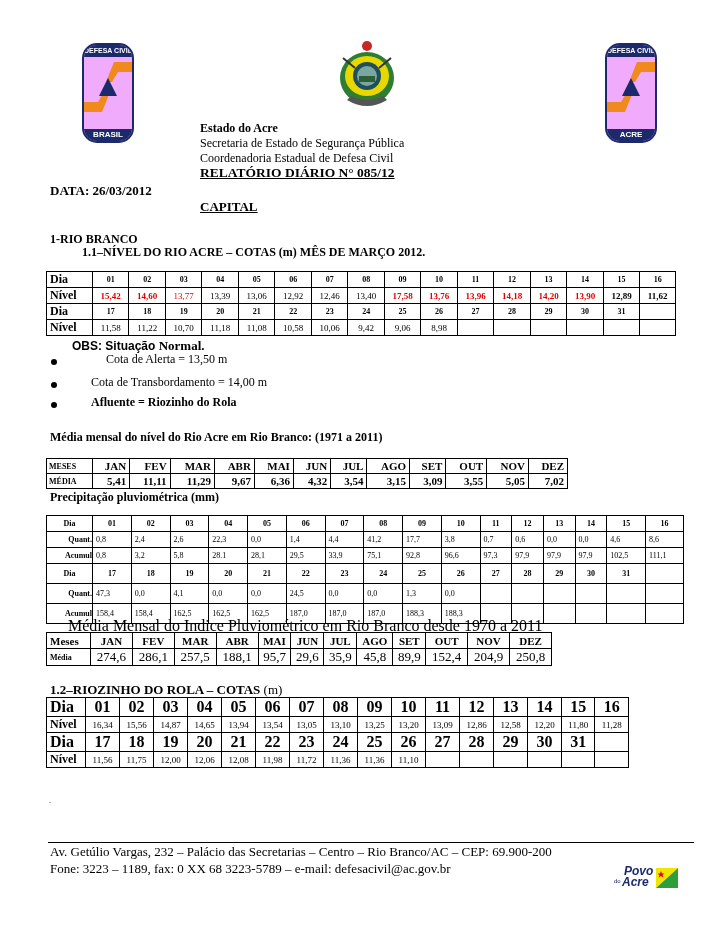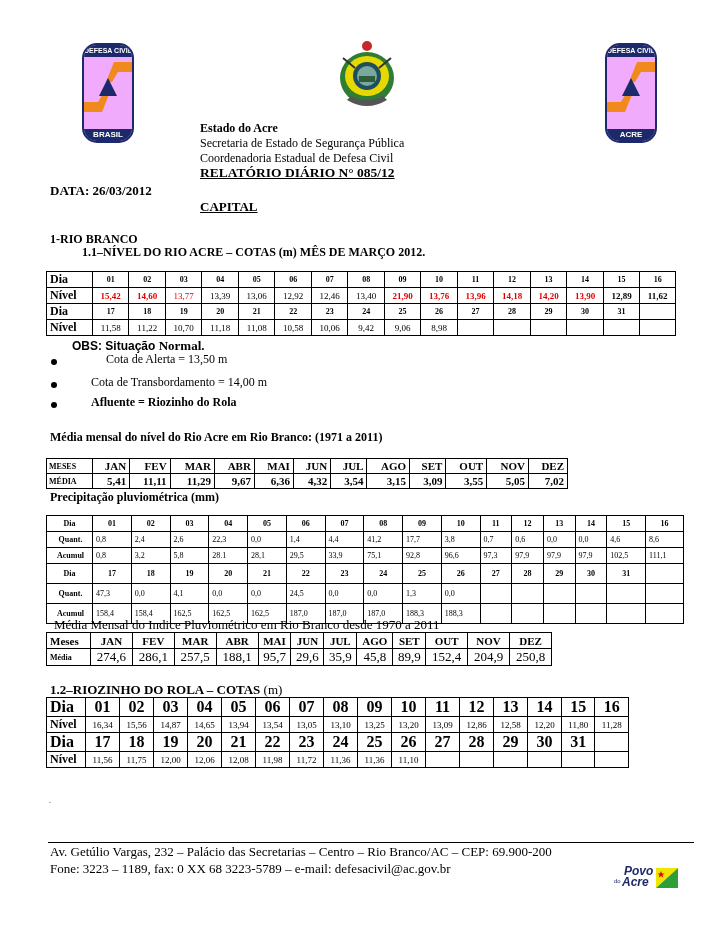--- a/index.html
+++ b/index.html
@@ -16,21 +16,21 @@
   .t1 td { font-size: 9px; height: 14px; }
   .t1 td.lbl { font-size: 12px; font-weight: bold; text-align: left; padding-left: 3px; }
   .t1 tr.hdr td { font-weight: bold; font-size: 8px; }
   .t1 tr.hdr td.lbl { font-size: 12px; }
   .red { color: #e00000; font-weight: bold; }
   .blk { font-weight: bold; margin-top: 45px; }
   .t2 td { font-size: 11px; font-weight: bold; height: 15px; text-align: right; padding-right: 3px; }
   .t2 td.lbl { font-size: 8px; text-align: left; padding-left: 2px; }
   .t3 td { font-size: 8px; height: 16px; text-align: left; padding-left: 3px; }
   .t3 tr.hdr td { font-weight: bold; text-align: center; padding-left: 0; }
-  .t3 td.lbl { font-weight: bold; text-align: center; padding-left: 2px; }
+  .t3 td.lbl { font-weight: bold; text-align: right; padding-left: 2px; }
   .t4 td { font-size: 13px; height: 16px; }
   .t4 tr.hdr td { font-weight: bold; font-size: 11px; }
   .t4 td.lbl { font-size: 8px; font-weight: bold; text-align: left; padding-left: 3px; }
   .t5 td { font-size: 9px; height: 16px; }
   .t5 tr.hdr td { font-size: 16px; font-weight: bold; height: 18px; }
   .t5 td.lbl { font-size: 12px; font-weight: bold; text-align: left; padding-left: 3px; }
   .bullet { position: absolute; width: 6px; height: 6px; border-radius: 50%; background: #000; }
 </style>
 </head>
 <body>
@@ -104,21 +104,21 @@
   <tr>
     <td class="lbl">Nível</td>
     <td class="red">15,42</td>
     <td class="red">14,60</td>
     <td style="color:#e00000">13,77</td>
     <td>13,39</td>
     <td>13,06</td>
     <td>12,92</td>
     <td>12,46</td>
     <td>13,40</td>
-    <td class="red">21,90</td>
+    <td class="red">17,58</td>
     <td class="red">13,76</td>
     <td class="red">13,96</td>
     <td class="red">14,18</td>
     <td class="red">14,20</td>
     <td class="red">13,90</td>
     <td class="blk">12,89</td>
     <td class="blk">11,62</td>
   </tr>
   <tr class="hdr">
     <td class="lbl">Dia</td>
@@ -328,21 +328,21 @@
     <td></td>
     <td></td>
     <td></td>
     <td></td>
     <td></td>
     <td></td>
   </tr>
 </tbody>
   </table>
 
-<div class="abs" style="left:54px; top:617px; font-size:13px;">Média Mensal do Indice Pluviométrico em Rio Branco desde 1970 a 2011</div>
+<div class="abs" style="left:68px; top:617px; font-size:16px;">Média Mensal do Indice Pluviométrico em Rio Branco desde 1970 a 2011</div>
 <table class="t4" style="left:46px; top:632px; width:506px;">
   <colgroup>
       <col style="width:44px">
       <col span="12">
     </colgroup>
   <tbody>
       <tr class="hdr">
     <td class="lbl">Meses</td>
     <td>JAN</td>
     <td>FEV</td>

